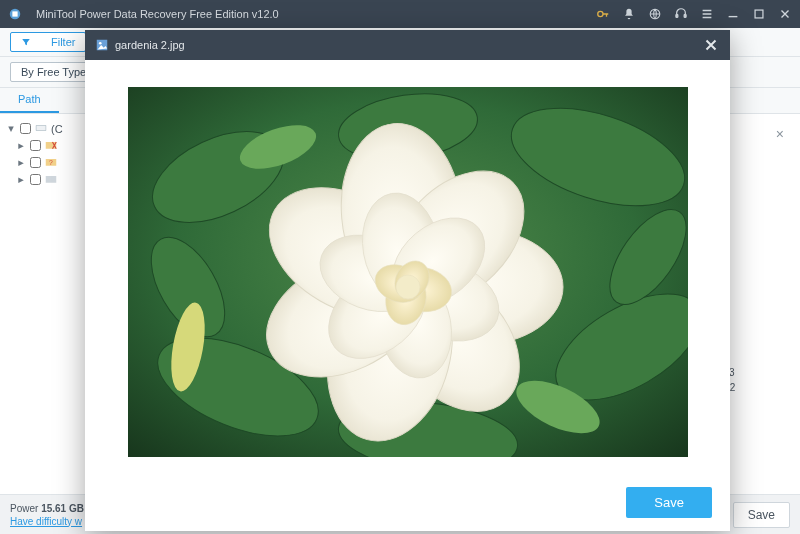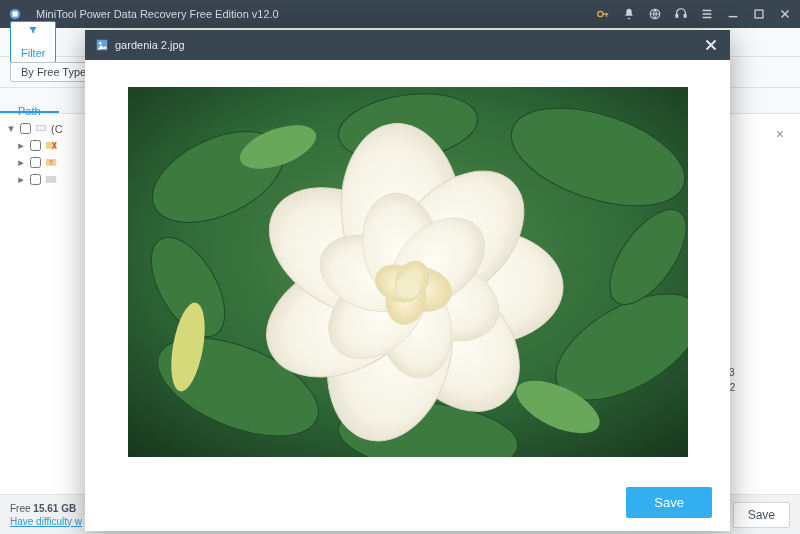--- a/index.html
+++ b/index.html
@@ -6,26 +6,26 @@
   html, body { width: 800px; height: 534px; overflow: hidden; background: #3a4552; }
   .app { width: 800px; height: 534px; position: relative; background: #eef1f4; }
   
   .titlebar { height: 28px; background: #3a4552; color: #d7dce1; display: flex; align-items: center; padding: 0 8px; font-size: 11px; }
   .titlebar .logo { width: 14px; height: 14px; margin-right: 6px; display: flex; align-items: center; justify-content: center; }
   .titlebar .title { flex: 1; padding-left: 8px; }
   .titlebar .tb-right { display: flex; align-items: center; gap: 12px; }
   .titlebar .icon { width: 14px; height: 14px; color: #cfd6dc; display: flex; align-items: center; justify-content: center; cursor: pointer; }
   
   .toolbar { height: 29px; background: #f7f9fa; border-bottom: 1px solid #dfe4e8; display: flex; align-items: center; padding: 0 10px; }
-  .btn { border: 1px solid #b9c4cd; background: #fff; font-size: 11px; color: #3a4a59; border-radius: 2px; padding: 3px 10px; cursor: pointer; display: inline-flex; align-items: center; gap: 12px; flex-direction: column; }
+  .btn { border: 1px solid #b9c4cd; background: #fff; font-size: 11px; color: #3a4a59; border-radius: 2px; padding: 3px 10px; cursor: pointer; display: inline-flex; align-items: center; gap: 20px; }
   .btn-primary { border-color: #2c99e2; color: #2c99e2; }
   .toolbar2 { height: 31px; background: #f7f9fa; border-bottom: 1px solid #dfe4e8; display: flex; align-items: center; padding: 0 10px; }
   
   .tabs { height: 26px; display: flex; align-items: stretch; background: #f7f9fa; border-bottom: 1px solid #dfe4e8; font-size: 11px; }
-  .tabs .tab { padding: 5px 18px; color: #6b7680; cursor: pointer; margin-top: 12px; }
+  .tabs .tab { padding: 5px 18px; color: #6b7680; cursor: pointer; }
   .tabs .tab.active { color: #2c99e2; border-bottom: 2px solid #2c99e2; }
   .workspace { display: flex; height: calc(534px - 28px - 29px - 31px - 26px - 40px); background: #fff; }
   .tree { width: 180px; border-right: 1px solid #e7ebee; padding: 6px 4px; font-size: 11px; color: #4a5560; }
   .tree .node { display: flex; align-items: center; gap: 4px; padding: 2px 2px; }
   .tree .node .chev { width: 10px; text-align: center; color: #6b7680; }
   .tree .node input[type=checkbox] { width: 11px; height: 11px; }
   .tree .lvl1 { padding-left: 12px; }
   .main { flex: 1; position: relative; background: #fff; }
   .preview-slab { position: absolute; left: 224px; top: 65px; width: 90px; height: 120px; background: linear-gradient(135deg,#2f5a34,#6aa052); border: 1px solid #cfd6dc; }
   .meta { position: absolute; right: 2px; top: 200px; width: 110px; font-size: 10px; color: #4a5560; line-height: 1.5; text-align: left; }
@@ -169,21 +169,21 @@
         <div>9 11:19:53</div>
         <div>6 08:26:22</div>
       </div>
     </div>
   </div>
 
   <span class="close-x-right">×</span>
 
   <div class="statusbar">
     <div class="left">
-      <span>Free </span><b>15.61 GB</b><br>
+      <span>Power </span><b>15.61 GB</b><br>
       <a href="#">Have difficulty w</a>
     </div>
     <button class="save-bg">Save</button>
   </div>
 
   <div class="overlay">
     <div class="dialog">
       <div class="dialog-header">
         <span class="dh-icon">
           <svg viewBox="0 0 16 16">

